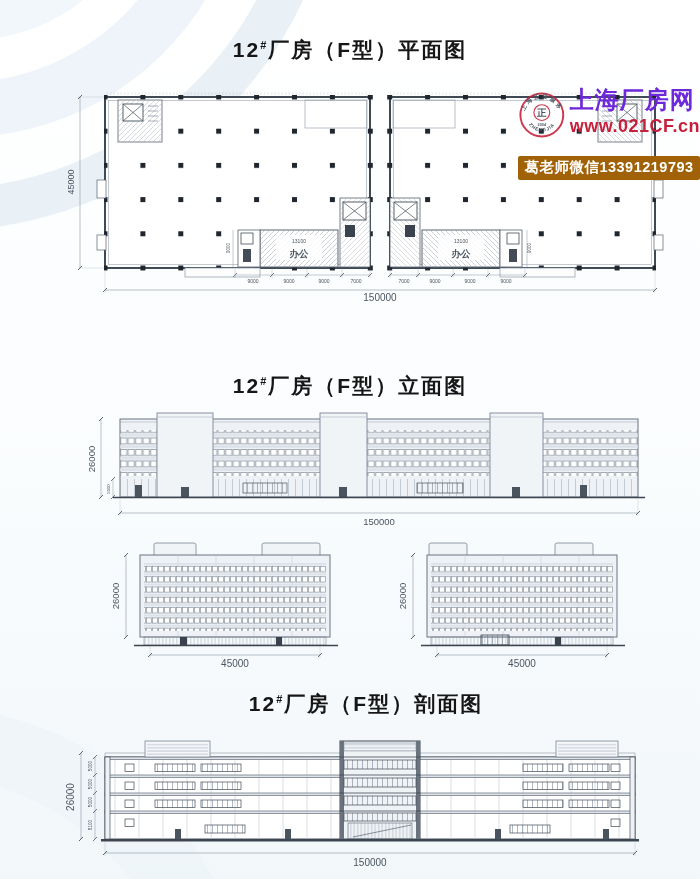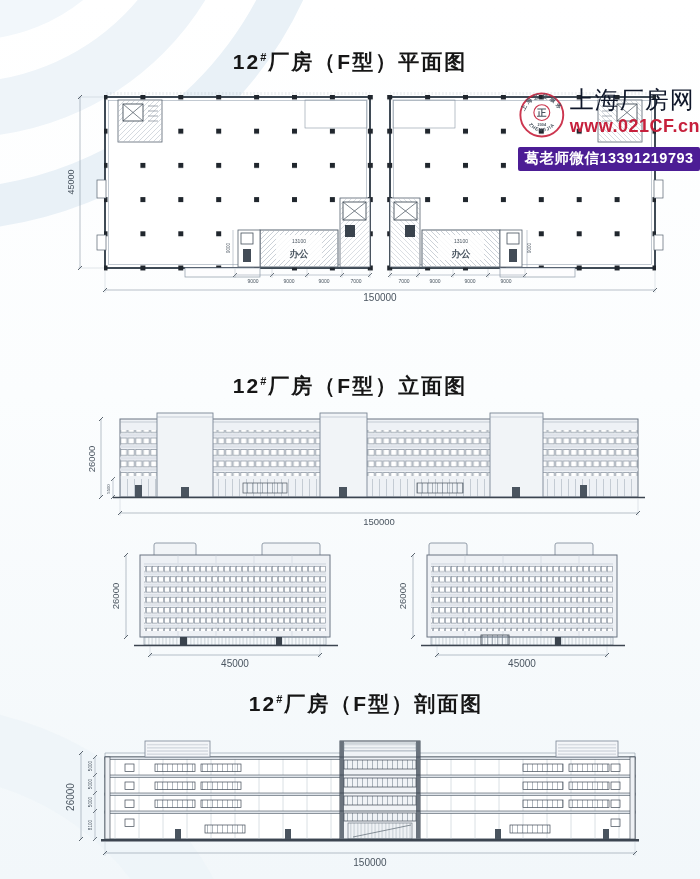--- a/index.html
+++ b/index.html
@@ -13,24 +13,24 @@
   .layer{position:absolute;z-index:2;}
   .title{
     position:absolute;left:0;right:0;text-align:center;z-index:2;
     font-size:21px;font-weight:700;letter-spacing:2px;color:#161616;
   }
   .title sup{font-size:11px;font-weight:700;}
   svg text{font-family:"Liberation Sans","DejaVu Sans",sans-serif;fill:#4a5560;}
   .logo{position:absolute;left:518px;top:86px;width:182px;z-index:3;}
   .logo-row{display:flex;align-items:flex-start;}
   .logo-txt{margin-left:4px;}
-  .site-name{color:#0f172a;font-weight:400;font-size:24px;line-height:1.15;letter-spacing:1px;white-space:nowrap;}
+  .site-name{color:#6d28d9;font-weight:700;font-size:24px;line-height:1.15;letter-spacing:1px;white-space:nowrap;}
   .site-url{color:#c6203c;font-weight:700;font-size:18px;letter-spacing:0.5px;margin-top:2px;}
   .banner{
-    margin-top:3px;background:#4c1d95;color:#ffffff;border-radius:2px;
+    margin-top:12px;background:#a16207;color:#ffffff;border-radius:2px;
     font-size:14.5px;font-weight:700;text-align:center;padding:2px 0 3px 0;
     letter-spacing:0.5px;white-space:nowrap;
   }
 </style>
 </head>
 <body>
 
 <svg width="0" height="0" style="position:absolute" aria-hidden="true">
   <defs>
     <pattern id="pat-cols" patternUnits="userSpaceOnUse" x="42.5" y="9.5" width="37.9" height="34.2">
@@ -65,21 +65,21 @@
   </defs>
 </svg>
 
 <svg class="bg" width="700" height="879">
   <circle cx="-30" cy="-140" r="150" fill="none" stroke="#f2f7fb" stroke-width="60"></circle>
   <circle cx="-40" cy="-150" r="260" fill="none" stroke="#eef4f9" stroke-width="55"></circle>
   <circle cx="-60" cy="-170" r="380" fill="none" stroke="#e9f1f7" stroke-width="42"></circle>
   <circle cx="-80" cy="1040" r="300" fill="none" stroke="#edf3f8" stroke-width="70" opacity="0.7"></circle>
 </svg>
 
-<div class="title" style="top:48px;">
+<div class="title" style="top:36px;">
   <span>12</span><sup>#</sup><span>厂房（F型）平面图</span>
 </div>
 
 <svg class="layer" style="left:60px;top:85px;" width="610" height="220">
   <g id="lbldg">
     <rect x="45" y="12" width="265" height="171" fill="#ffffff" stroke="#3f4a55" stroke-width="2"></rect>
     <rect x="48.5" y="15.5" width="258" height="164" fill="none" stroke="#9aa5b2" stroke-width="0.6"></rect>
     <rect x="45" y="7" width="265" height="3" fill="url(#pat-ticks)" opacity="0.5"></rect>
     <rect x="44" y="10" width="272" height="176" fill="url(#pat-cols)"></rect>
     <rect x="245" y="15" width="62" height="28" fill="none" stroke="#8b97a6" stroke-width="0.6"></rect>

